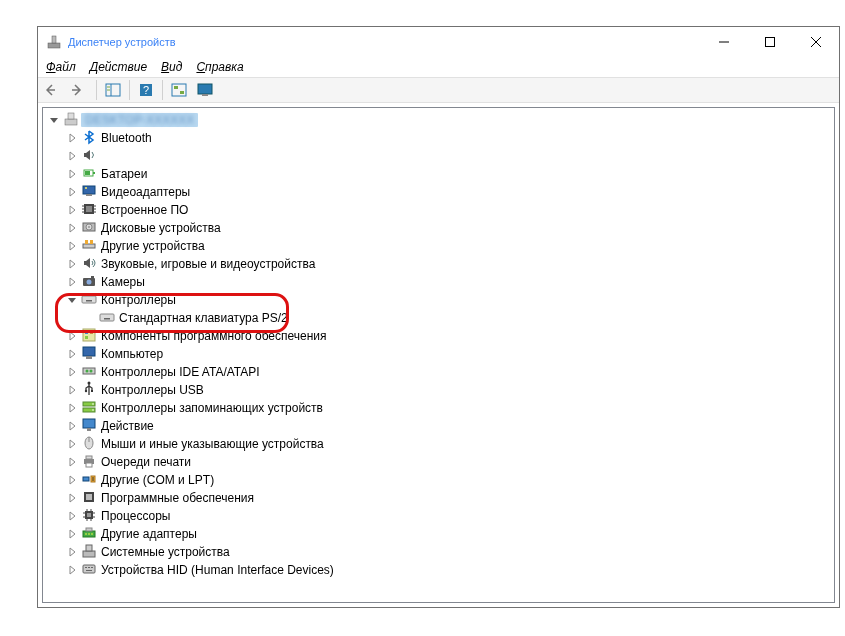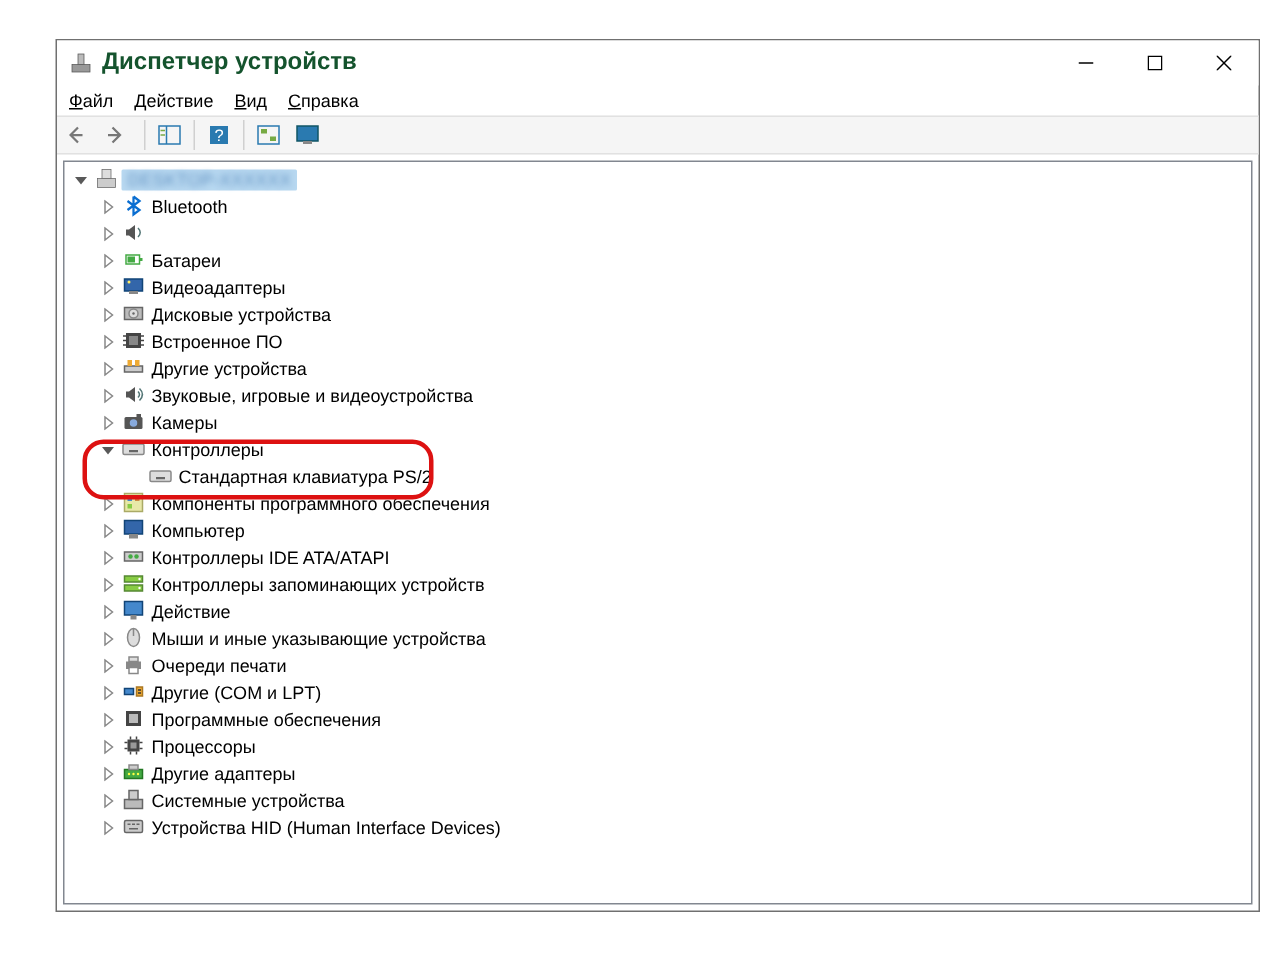--- a/index.html
+++ b/index.html
@@ -1,23 +1,23 @@
 <!DOCTYPE html>
 <html><head>
 <meta charset="utf-8">
 <style>
   * { margin:0; padding:0; box-sizing:border-box; }
   body { font-family:"Segoe UI", Tahoma, sans-serif; font-size:12px; background:#fff; width:845px; height:636px; overflow:hidden; }
   .window { background:#fff; border:1px solid #707070; width:803px; height:582px; margin:26px 0 0 37px; position:relative; display:flex; flex-direction:column; }
   .titlebar { height:30px; display:flex; align-items:center; padding:0 0 0 8px; background:#fff; }
   .titlebar .tico { width:16px; height:16px; margin-right:6px; display:inline-flex; align-items:center; justify-content:center; }
-  .titlebar .title { font-size:16px; color:#14532d;font-weight:bold; }
+  .titlebar .title { font-size:11px; color:#3b82f6; }
   .winbtns { margin-left:auto; display:flex; }
   .winbtn { width:46px; height:30px; display:flex; align-items:center; justify-content:center; cursor:default; }
-  .menubar { height:20px; display:flex; align-items:center; padding:0 8px; gap:14px; }
+  .menubar { height:20px; display:flex; align-items:center; padding:0 8px; gap:14px;font-style:italic; }
   .menubar span { text-decoration:underline; text-decoration-color:transparent; cursor:default; }
   .menubar span::first-letter { text-decoration:underline; }
   .toolbar { height:26px; border-top:1px solid #e1e1e1; border-bottom:1px solid #e1e1e1; background:#f5f5f5; display:flex; align-items:center; padding:0 4px; gap:2px; }
   .tbtn { width:24px; height:22px; display:flex; align-items:center; justify-content:center; border:1px solid transparent; cursor:default; }
   .tsep { width:1px; height:20px; background:#d0d0d0; margin:0 2px; }
   .content { flex:1; padding:4px; display:flex; flex-direction:column; min-height:0; }
   .treewrap { flex:1; border:1px solid #828790; overflow-y:scroll; overflow-x:hidden; background:#fff; }
   .tree { padding:1px 0; }
   .node { display:flex; align-items:flex-end; height:18px; cursor:default; white-space:nowrap; }
   .tw { width:14px; height:14px; display:inline-flex; align-items:center; justify-content:center; font-size:10px; color:#666; }
@@ -189,55 +189,55 @@
             <span class="lbl">Видеоадаптеры</span>
           </div>
           <div class="node depth1">
             <span class="tw">
               <svg width="10" height="10">
                 <path d="M3 1 L3 9 L8 5 Z" fill="none" stroke="#888"></path>
               </svg>
             </span>
             <span class="ico">
               <svg width="16" height="16">
-                <rect x="2" y="4" width="12" height="8" fill="#bbb" stroke="#666"></rect>
-                <circle cx="8" cy="8" r="3" fill="#ddd" stroke="#888"></circle>
-                <circle cx="8" cy="8" r="0.8" fill="#666"></circle>
-              </svg>
-            </span>
-            <span class="lbl">Дисковые устройства</span>
-          </div>
-          <div class="node depth1">
-            <span class="tw">
-              <svg width="10" height="10">
-                <path d="M3 1 L3 9 L8 5 Z" fill="none" stroke="#888"></path>
-              </svg>
-            </span>
-            <span class="ico">
-              <svg width="16" height="16">
                 <rect x="3" y="3" width="10" height="10" fill="#444"></rect>
                 <rect x="5" y="5" width="6" height="6" fill="#888"></rect>
                 <line x1="3" y1="5" x2="1" y2="5" stroke="#444"></line>
                 <line x1="3" y1="8" x2="1" y2="8" stroke="#444"></line>
                 <line x1="3" y1="11" x2="1" y2="11" stroke="#444"></line>
                 <line x1="13" y1="5" x2="15" y2="5" stroke="#444"></line>
                 <line x1="13" y1="8" x2="15" y2="8" stroke="#444"></line>
                 <line x1="13" y1="11" x2="15" y2="11" stroke="#444"></line>
               </svg>
             </span>
             <span class="lbl">Встроенное ПО</span>
           </div>
           <div class="node depth1">
             <span class="tw">
               <svg width="10" height="10">
                 <path d="M3 1 L3 9 L8 5 Z" fill="none" stroke="#888"></path>
               </svg>
             </span>
             <span class="ico">
               <svg width="16" height="16">
+                <rect x="2" y="4" width="12" height="8" fill="#bbb" stroke="#666"></rect>
+                <circle cx="8" cy="8" r="3" fill="#ddd" stroke="#888"></circle>
+                <circle cx="8" cy="8" r="0.8" fill="#666"></circle>
+              </svg>
+            </span>
+            <span class="lbl">Дисковые устройства</span>
+          </div>
+          <div class="node depth1">
+            <span class="tw">
+              <svg width="10" height="10">
+                <path d="M3 1 L3 9 L8 5 Z" fill="none" stroke="#888"></path>
+              </svg>
+            </span>
+            <span class="ico">
+              <svg width="16" height="16">
                 <rect x="2" y="7" width="12" height="4" fill="#ccc" stroke="#666"></rect>
                 <rect x="4" y="3" width="3" height="4" fill="#ea3"></rect>
                 <rect x="9" y="3" width="3" height="4" fill="#ea3"></rect>
               </svg>
             </span>
             <span class="lbl">Другие устройства</span>
           </div>
           <div class="node depth1">
             <span class="tw">
               <svg width="10" height="10">
@@ -340,20 +340,36 @@
               </svg>
             </span>
             <span class="ico">
               <svg width="16" height="16">
                 <rect x="2" y="5" width="12" height="6" fill="#ccc" stroke="#666"></rect>
                 <circle cx="6" cy="8" r="1.5" fill="#4a4"></circle>
                 <circle cx="10" cy="8" r="1.5" fill="#4a4"></circle>
               </svg>
             </span>
             <span class="lbl">Контроллеры IDE ATA/ATAPI</span>
+          </div>
+          <div class="node depth1">
+            <span class="tw">
+              <svg width="10" height="10">
+                <path d="M3 1 L3 9 L8 5 Z" fill="none" stroke="#888"></path>
+              </svg>
+            </span>
+            <span class="ico">
+              <svg width="16" height="16">
+                <path d="M8 2 L8 14 M8 5 L5 7 L5 9 M8 5 L11 7 L11 9" fill="none" stroke="#333" stroke-width="1.3"></path>
+                <circle cx="8" cy="2" r="1.5" fill="#333"></circle>
+                <circle cx="5" cy="10" r="1.2" fill="#333"></circle>
+                <rect x="10" y="9" width="2" height="2" fill="#333"></rect>
+              </svg>
+            </span>
+            <span class="lbl">Контроллеры USB</span>
           </div>
           <div class="node depth1">
             <span class="tw">
               <svg width="10" height="10">
                 <path d="M3 1 L3 9 L8 5 Z" fill="none" stroke="#888"></path>
               </svg>
             </span>
             <span class="ico">
               <svg width="16" height="16">
                 <rect x="2" y="3" width="12" height="4" fill="#8c4" stroke="#583"></rect>

